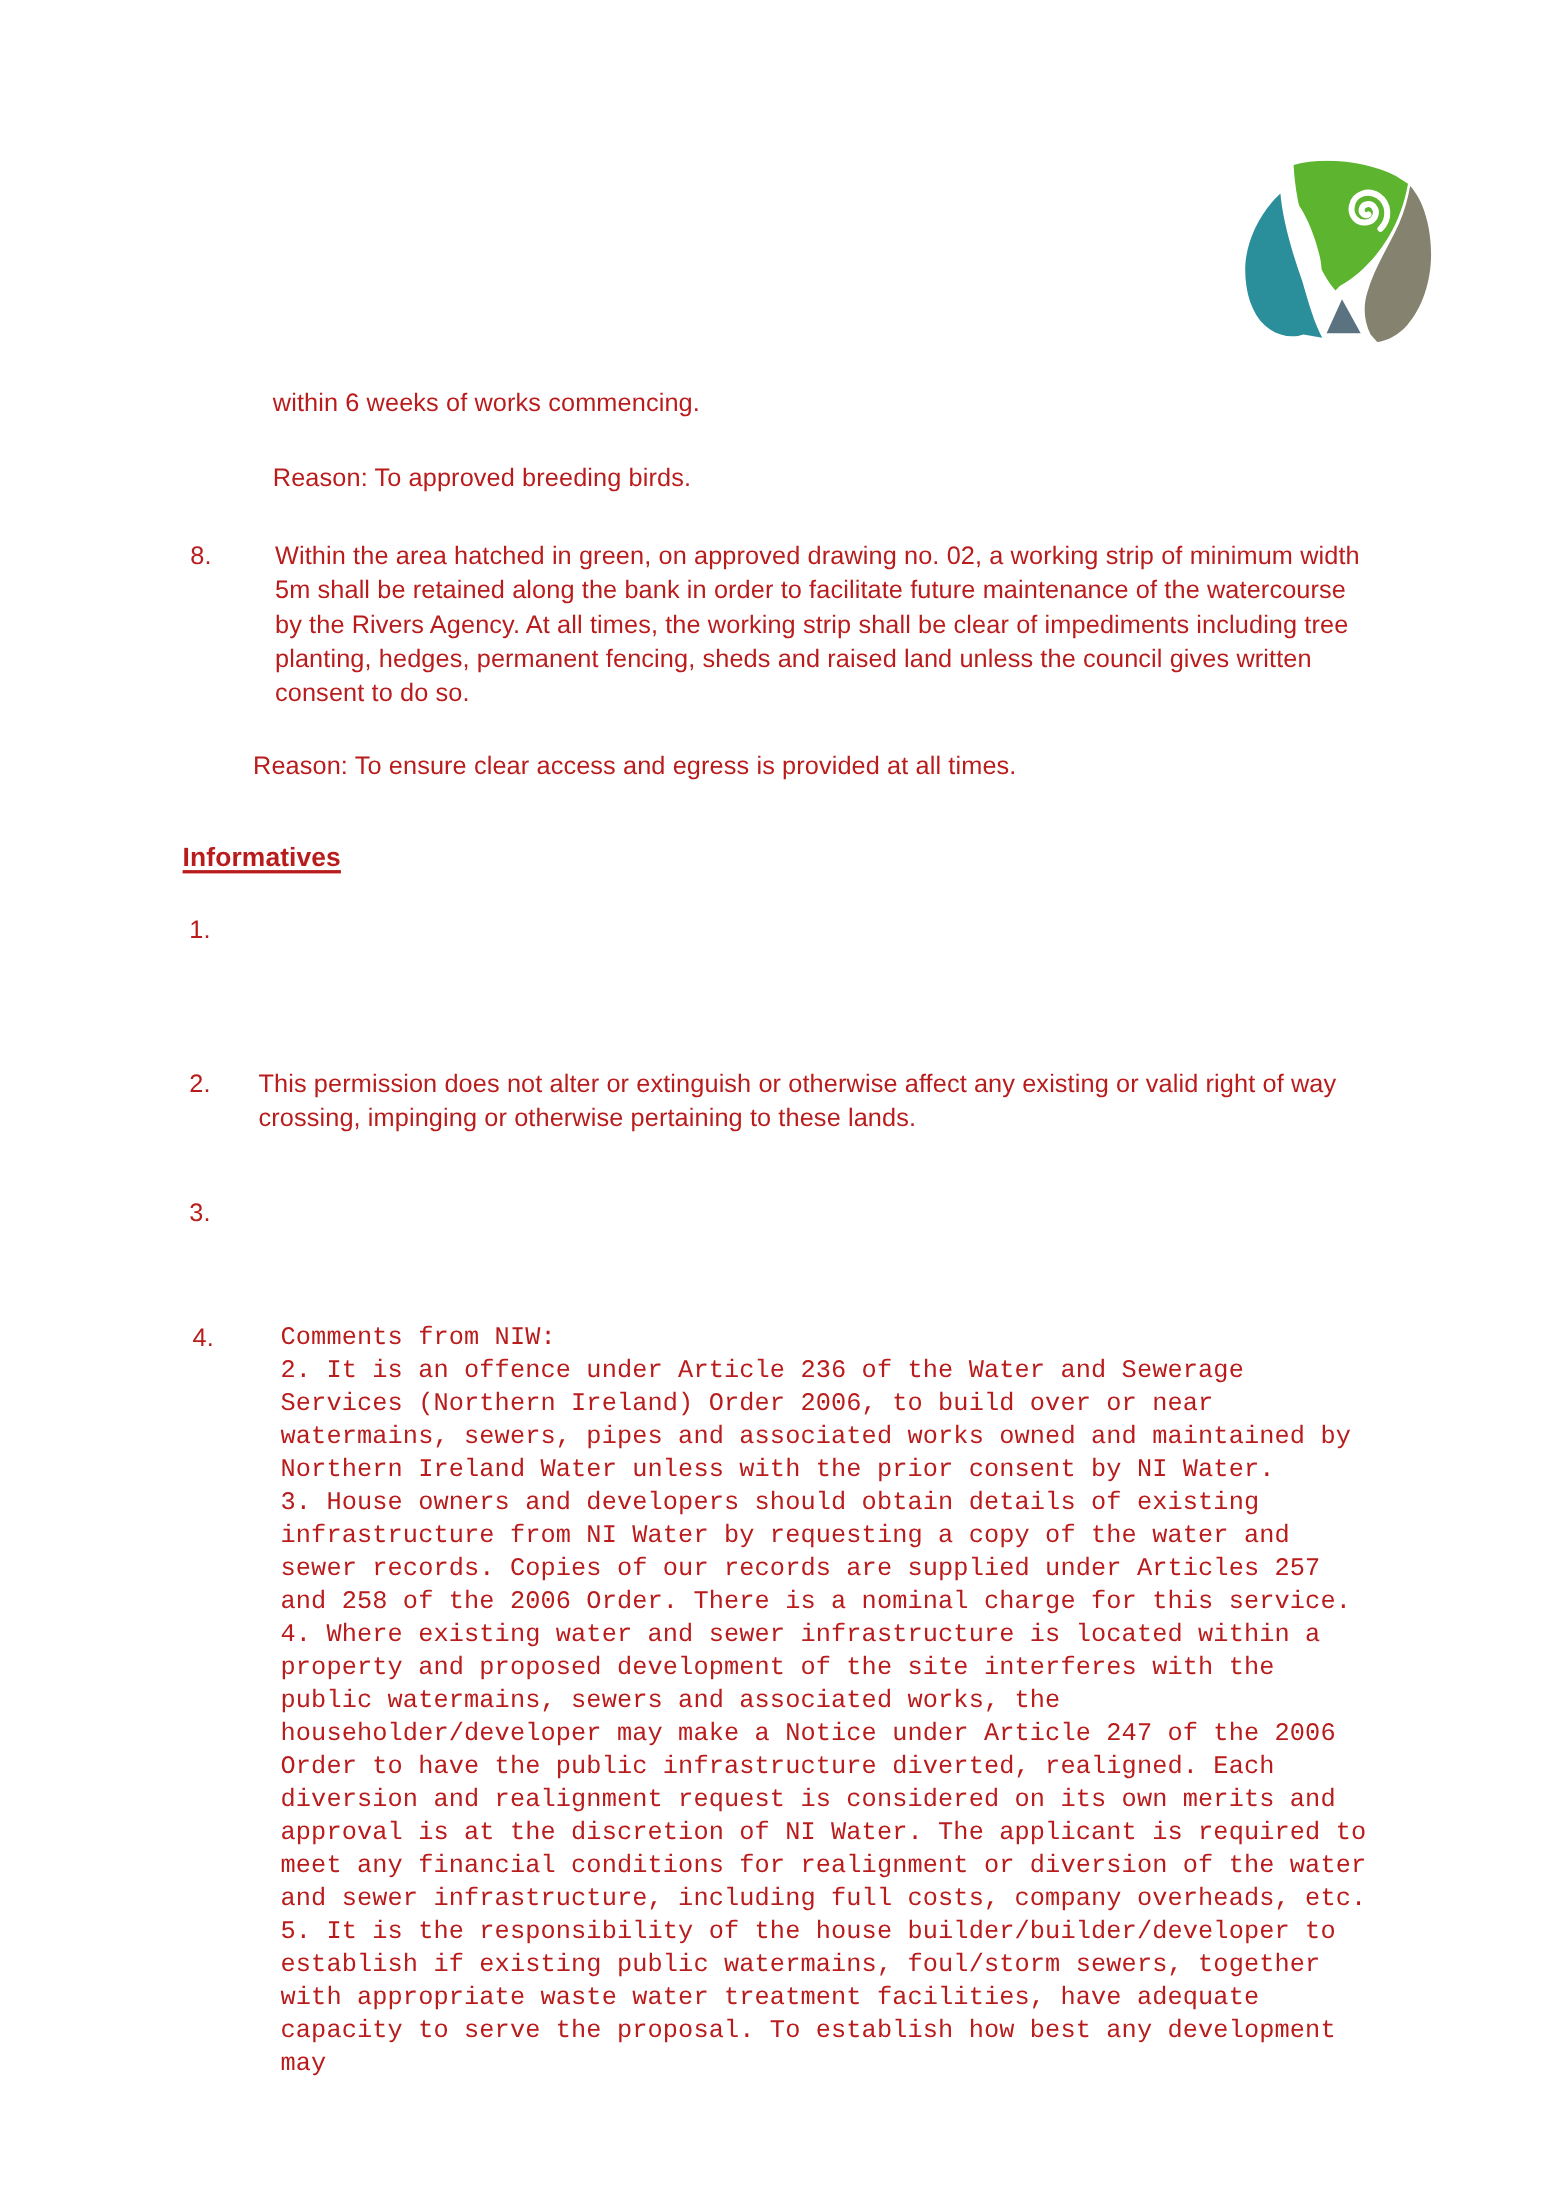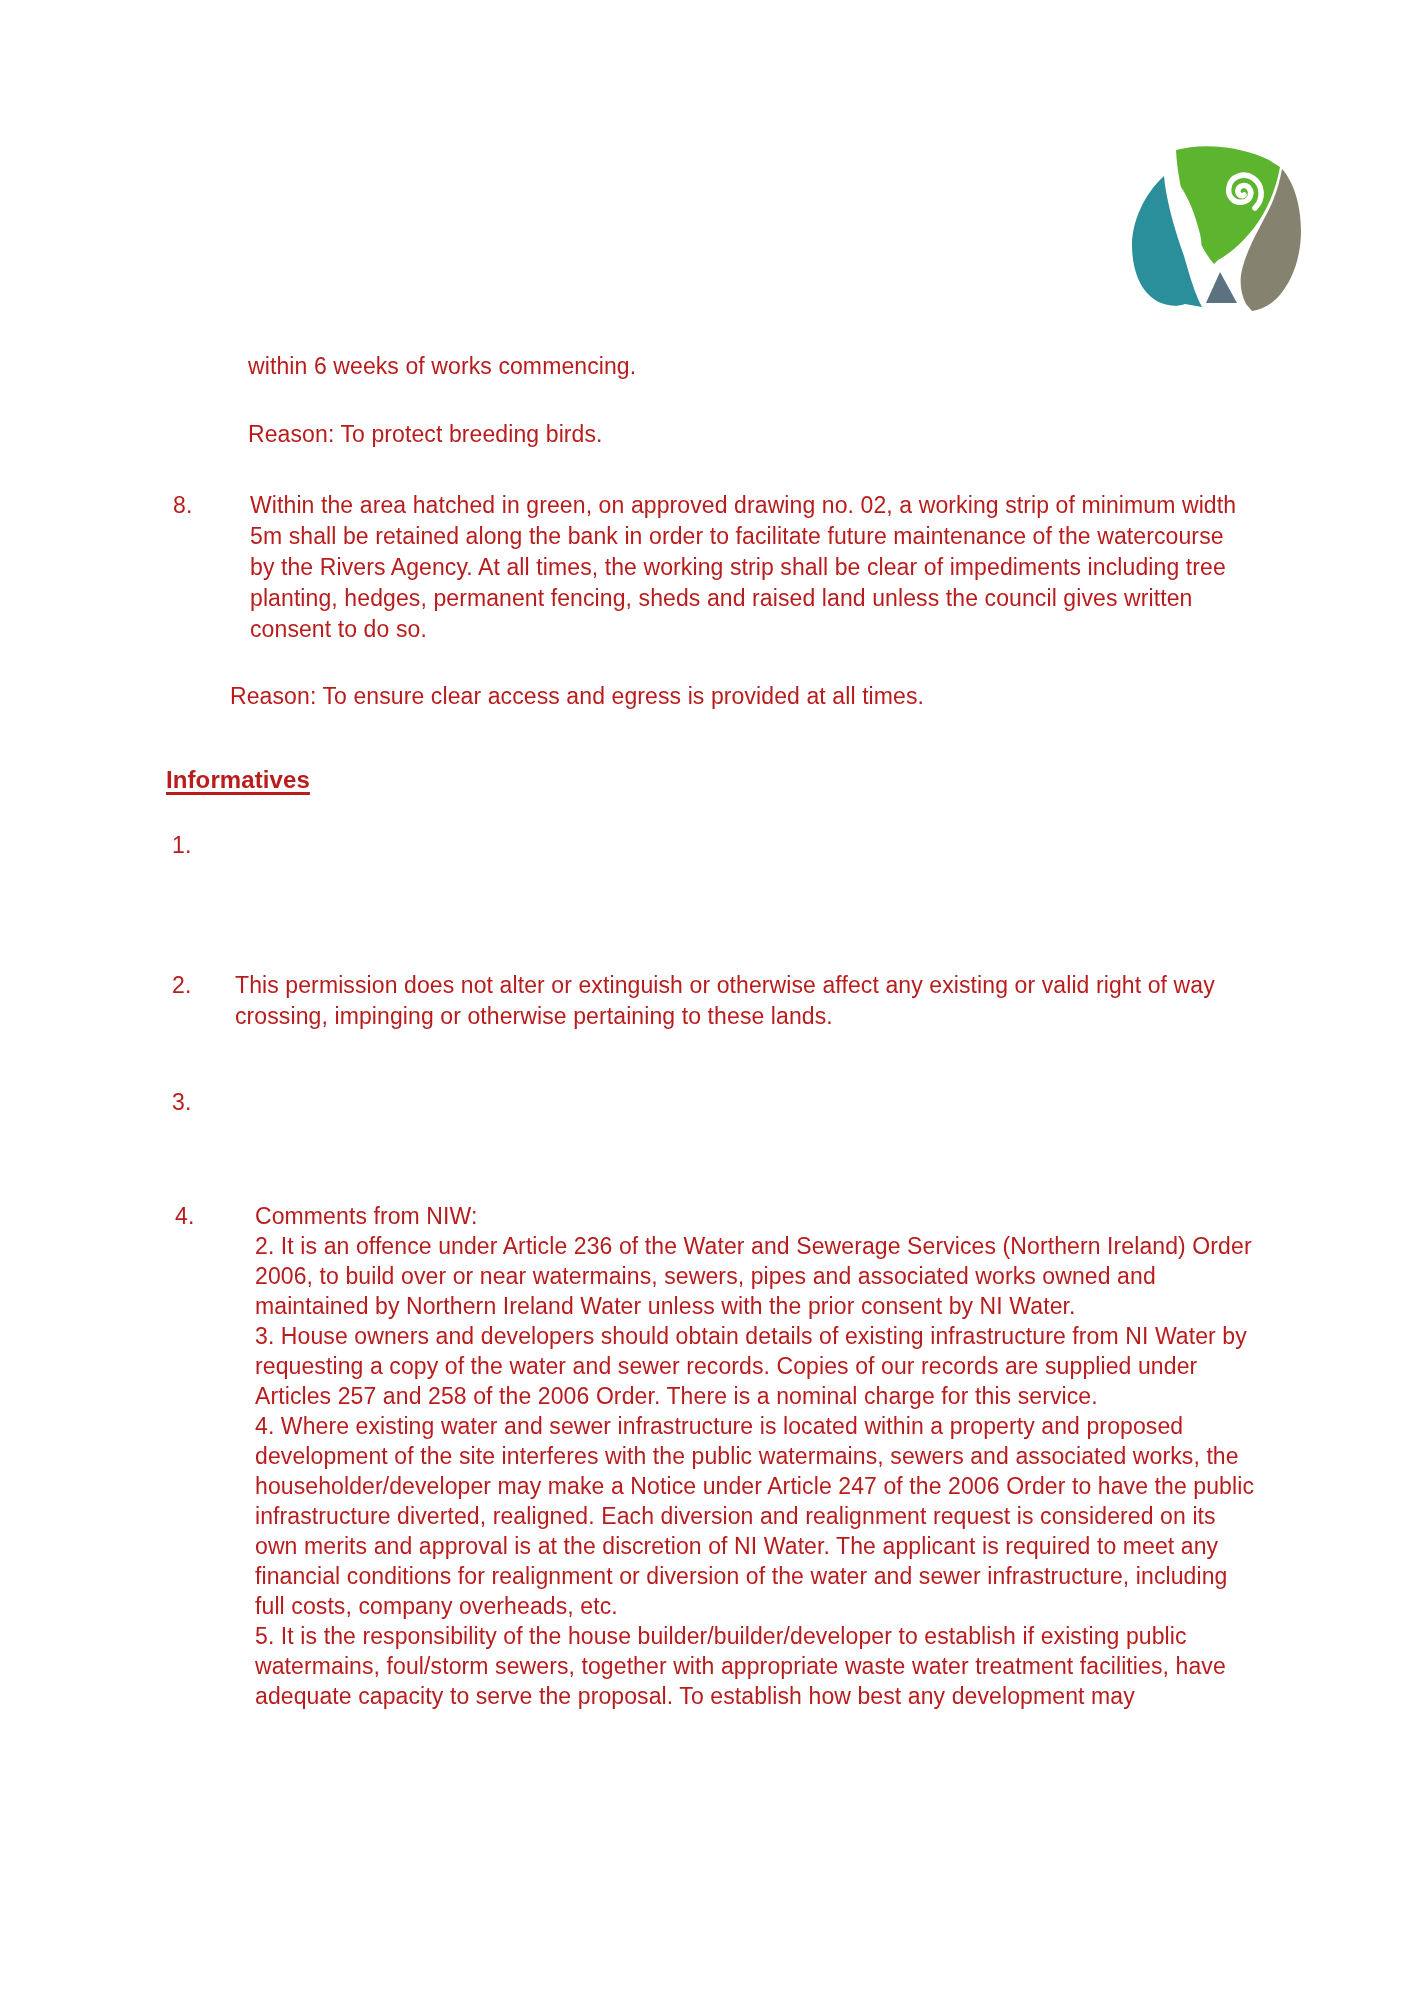--- a/index.html
+++ b/index.html
@@ -23,21 +23,21 @@
   }
   .num { width: 50px; }
   .heading {
     font-size: 24px;
     font-weight: bold;
     text-decoration: underline;
     text-underline-offset: 4px;
     text-decoration-thickness: 2.5px;
     text-align: center;
   }
-  .niw p { margin: 0; }
+  .niw p { margin: 0; font-family: Liberation Mono, monospace; }
   .logo-wrap { position: absolute; left: 1128px; top: 146px; width: 182px; height: 170px; }
 </style>
 </head>
 <body>
 
 <div class="page">
 
   <div class="logo-wrap">
     <svg viewBox="0 0 182 170" width="182" height="170">
 
@@ -55,21 +55,21 @@
 
       <path fill="#ffffff" d="M41,27 C55,39 66,62 72,88 C74,97 74,106 72,114
            C60,103 50,84 45,64 C41,50 40,37 41,27 Z"></path>
 
       <path fill="none" stroke="#ffffff" stroke-width="5.5" stroke-linecap="round" d="M116,49 c-3,2 -7,-1 -6,-5 c1,-5 8,-6 11,-2 c4,5 1,13 -6,14 c-9,2 -16,-6 -14,-15 c2,-11 15,-15 24,-9 c10,7 11,21 2,30"></path>
     </svg>
   </div>
 
   <div class="txt" style="left:248px; top:351px;">within 6 weeks of works commencing.</div>
 
-  <div class="txt" style="left:248px; top:419px;">Reason: To protect breeding birds.</div>
+  <div class="txt" style="left:248px; top:419px;">Reason: To approved breeding birds.</div>
 
   <div class="txt num" style="left:173px; top:490px;">8.</div>
   <div class="txt" style="left:250px; top:490px; width:1002px;">Within the area hatched in green, on approved drawing no. 02, a working strip of minimum width 5m shall be retained along the bank in order to facilitate future maintenance of the watercourse by the Rivers Agency. At all times, the working strip shall be clear of impediments including tree planting, hedges, permanent fencing, sheds and raised land unless the council gives written consent to do so.</div>
 
   <div class="txt" style="left:230px; top:681px;">Reason: To ensure clear access and egress is provided at all times.</div>
 
   <div class="txt heading" style="left:166px; top:764px;">Informatives</div>
 
   <div class="txt num" style="left:172px; top:830px;">1.</div>
 

